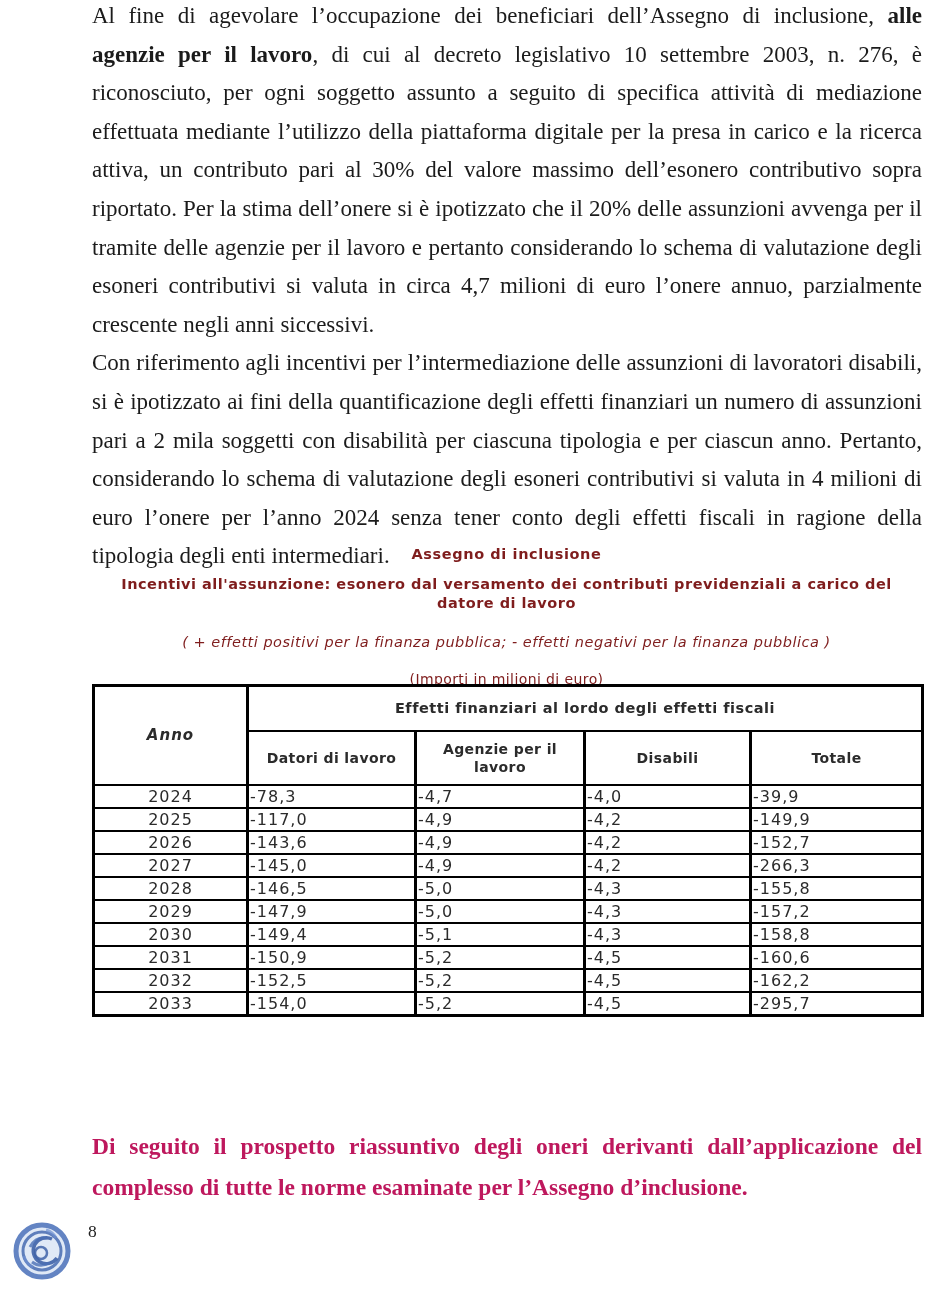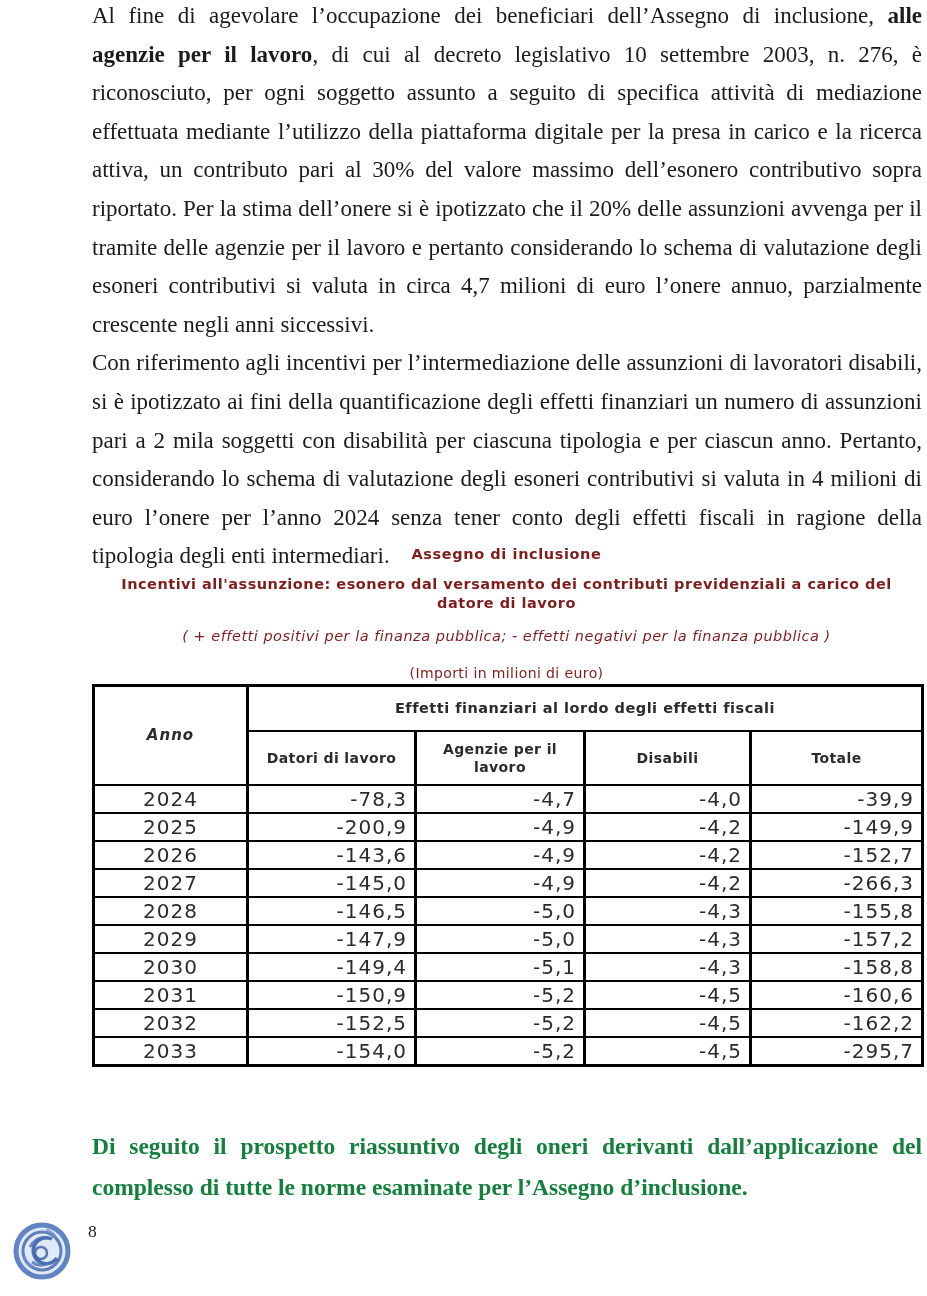--- a/index.html
+++ b/index.html
@@ -25,51 +25,51 @@
   
   .titles {
     position: absolute; left: 92px; top: 546px; width: 829px;
     text-align: center;
     font-family: "DejaVu Sans", sans-serif;
     color: #7f1d1d;
   }
   .tbl-title    { font-size: 14.5px; font-weight: bold; letter-spacing: 0.6px; }
   .tbl-subtitle { font-size: 14.5px; font-weight: bold; letter-spacing: 0.5px;
                   line-height: 19px; max-width: 802px; margin: 13px auto 0; }
-  .tbl-note     { font-size: 14.5px; font-style: italic; letter-spacing: 0.5px; margin-top: 15px; }
+  .tbl-note     { font-size: 14.5px; font-style: italic; letter-spacing: 0.5px; margin-top: 21px; }
   .tbl-unit     { font-size: 14px; letter-spacing: 0.4px; margin-top: 21px; text-align: center; }
 
   
   .fin-table {
     position: absolute; left: 92px; top: 684px;
     width: 829px;
     border-collapse: collapse; table-layout: fixed;
     font-family: "DejaVu Sans", sans-serif;
     color: #2b2b2b; background: #ffffff;
     border: 3px solid #000;
   }
   .fin-table th, .fin-table td {
     border-top: 2px solid #000; border-bottom: 2px solid #000;
     border-left: 3px solid #000; border-right: 3px solid #000;
     overflow: hidden;
   }
   th.year-head  { font-size: 15px; letter-spacing: 1px; font-style: italic; }
   th.group-head { height: 45px; font-size: 14.5px; letter-spacing: 0.5px; }
   tr.cols-row th { height: 54px; font-size: 14px; letter-spacing: 0.4px;
                    line-height: 18px; padding: 0 8px; }
-  .fin-table tbody td { height: 14px; font-size: 20px; letter-spacing: 1px; }
+  .fin-table tbody td { height: 14px; font-size: 16px; letter-spacing: 1px; }
   td.year-cell { text-align: center; }
-  td.val-cell  { text-align: right; padding-right: 7px; }
+  td.val-cell  { text-align: left; padding-right: 7px; }
 
   
   .closing {
     position: absolute; left: 92px; top: 1126px; width: 830px;
     font-family: "Liberation Serif", serif;
     font-size: 23.5px; font-weight: bold; line-height: 41px;
-    text-align: justify; color: #15803d;
+    text-align: justify; color: #be185d;
   }
 
   
   .stamp { position: absolute; left: 10px; top: 1218px; width: 64px; height: 66px; }
   .page-num {
     position: absolute; left: 88px; top: 1221px;
     font-family: "Liberation Serif", serif;
     font-size: 17.5px; color: #222222;
   }
 </style>
@@ -111,21 +111,21 @@
   <tbody id="table-body">
       <tr>
         <td class="year-cell">2024</td>
         <td class="val-cell">-78,3</td>
         <td class="val-cell">-4,7</td>
         <td class="val-cell">-4,0</td>
         <td class="val-cell">-39,9</td>
       </tr>
       <tr>
         <td class="year-cell">2025</td>
-        <td class="val-cell">-200,9</td>
+        <td class="val-cell">-117,0</td>
         <td class="val-cell">-4,9</td>
         <td class="val-cell">-4,2</td>
         <td class="val-cell">-149,9</td>
       </tr>
       <tr>
         <td class="year-cell">2026</td>
         <td class="val-cell">-143,6</td>
         <td class="val-cell">-4,9</td>
         <td class="val-cell">-4,2</td>
         <td class="val-cell">-152,7</td>

